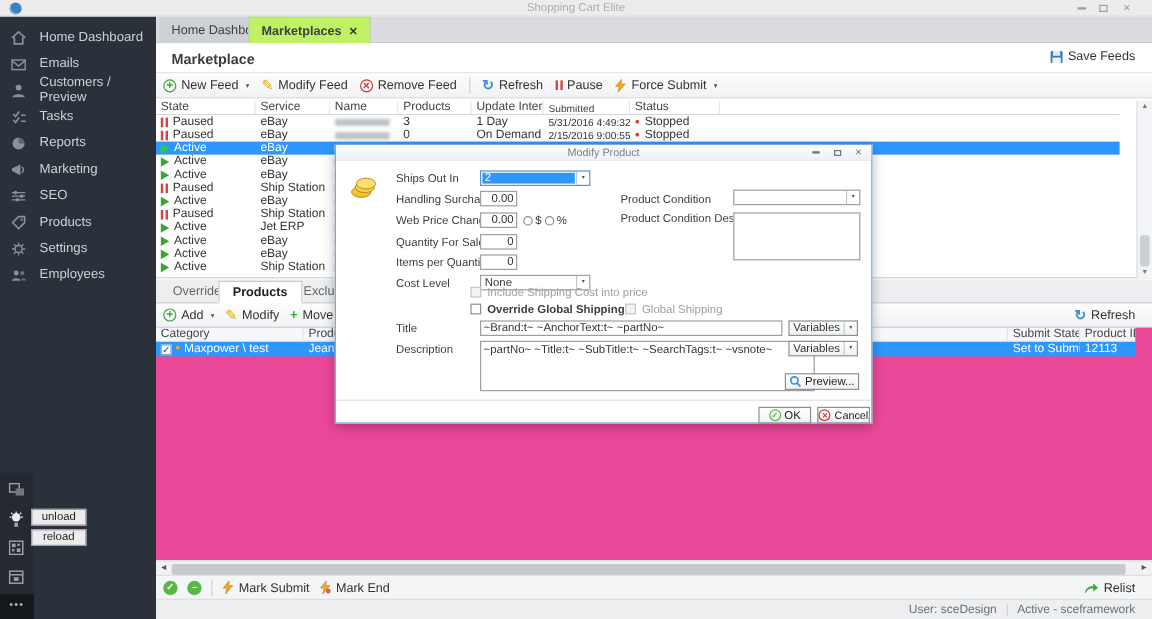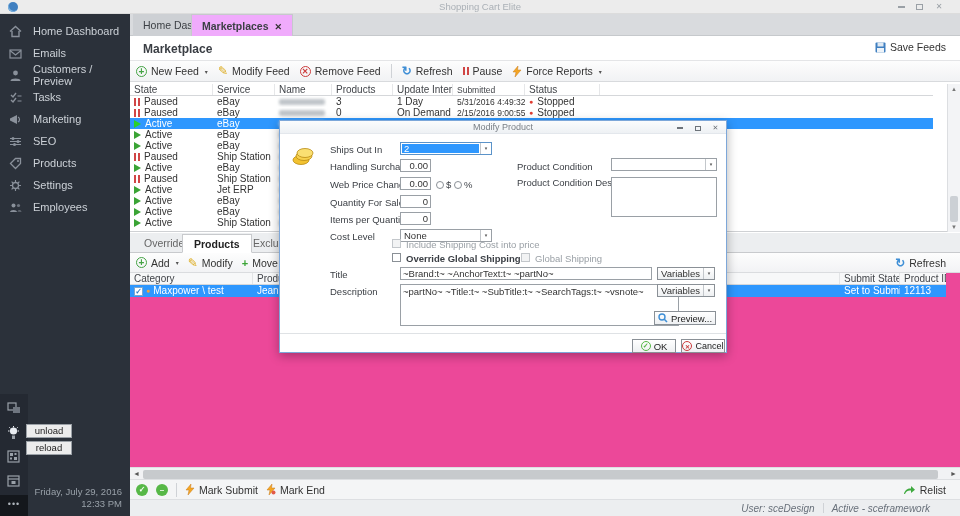--- a/index.html
+++ b/index.html
@@ -24,21 +24,21 @@
   .rail-ic{position:absolute;left:7px;}
   #dots{position:absolute;left:0;bottom:0;width:28px;height:21px;background:#14171c;color:#aeb4bb;font-size:9px;letter-spacing:1px;text-align:center;line-height:19px;}
   .sbtn{position:absolute;left:26px;width:46px;height:14px;background:#ececec;border:1px solid #9aa0a6;font-size:9.5px;color:#222;text-align:center;line-height:12px;}
   #sdate{position:absolute;right:8px;bottom:6px;text-align:right;color:#99a1a9;font-size:9.5px;line-height:12px;}
 
   
   #main{position:absolute;left:130px;top:14px;width:830px;height:502px;background:#fff;}
   #tabstrip{position:absolute;left:0;top:0;width:830px;height:22px;background:#d9dbde;border-bottom:1px solid #c6c9cc;}
   .tab{position:absolute;top:0;height:22px;padding:0 10px;line-height:22px;font-size:10.5px;color:#3c4045;}
   .tab.inactive{left:3px;background:#cdd0d4;border-right:1px solid #bdc0c4;}
-  .tab.active{left:61px;background:#f0abfc;border:1px solid #c6c9cc;border-bottom:none;font-weight:bold;}
+  .tab.active{left:77px;background:#bef264;border:1px solid #c6c9cc;border-bottom:none;font-weight:bold;}
   .tab .closex{font-size:9px;margin-left:6px;color:#333;font-weight:bold;}
 
   #panelhead{position:absolute;left:0;top:22px;width:830px;height:24px;background:#fff;}
   #panelhead .ptitle{position:absolute;left:13px;top:6px;font-size:12px;font-weight:bold;color:#3a3e44;}
   #savefeeds{position:absolute;right:14px;top:5px;display:flex;align-items:center;gap:4px;font-size:10.5px;color:#333;}
 
   #feedbar{position:absolute;left:0;top:46px;width:830px;height:22px;background:linear-gradient(#fdfdfd,#f1f2f4);border-top:1px solid #e4e5e7;border-bottom:1px solid #d8dadd;display:flex;align-items:center;padding-left:6px;gap:10px;font-size:10.5px;color:#333;}
   .tbtn{display:inline-flex;align-items:center;gap:4px;}
   .vsep{width:1px;height:14px;background:#cfd2d6;}
   .caret{font-size:6px;color:#555;margin-left:2px;}
@@ -85,21 +85,21 @@
   .odot{color:#f2a23c;font-size:7px;}
 
   
   #hscroll{position:absolute;left:0;top:453px;width:830px;height:13px;background:#f1f2f4;border-top:1px solid #dddfe2;border-bottom:1px solid #dddfe2;font-size:7px;color:#555;}
   #hscroll .lar{position:absolute;left:3px;top:2px;}
   #hscroll .rar{position:absolute;right:3px;top:2px;}
   #hthumb{position:absolute;left:13px;right:22px;top:2px;height:9px;background:#c7cacd;border-radius:2px;}
   #markbar{position:absolute;left:0;top:466px;width:830px;height:20px;background:#f4f5f6;border-bottom:1px solid #dddfe2;display:flex;align-items:center;gap:8px;padding-left:6px;font-size:10.5px;color:#333;}
   .gcirc{display:inline-flex;width:12px;height:12px;border-radius:50%;background:#57b847;color:#fff;font-size:8px;align-items:center;justify-content:center;font-weight:bold;}
   #relist{position:absolute;right:14px;display:flex;align-items:center;gap:4px;}
-  #statusbar{position:absolute;left:0;top:486px;width:830px;height:16px;background:#eceef0;display:flex;align-items:center;justify-content:flex-end;gap:8px;padding-right:30px;font-size:10px;color:#68707a;font-style:italic;}
+  #statusbar{position:absolute;left:0;top:486px;width:830px;height:16px;background:#eceef0;display:flex;align-items:center;justify-content:flex-end;gap:8px;padding-right:14px;font-size:10px;color:#68707a;}
   #statusbar .ssep{width:1px;height:10px;background:#cfd2d6;}
 
   
   #modal{position:absolute;left:279px;top:120px;width:448px;height:233px;background:#fff;border:1px solid #7da7d9;box-shadow:0 3px 10px rgba(0,0,0,.3);z-index:50;}
   #mtitle{position:absolute;left:0;top:0;width:446px;height:13px;background:linear-gradient(#fbfcfd,#eef1f4);border-bottom:1px solid #e3e7ec;}
   #mtitle .mtext{position:absolute;left:0;right:0;top:1px;text-align:center;font-size:9px;color:#7a8087;}
   .mwbtn{position:absolute;top:1px;width:13px;height:11px;text-align:center;color:#6d737a;font-size:7px;line-height:11px;}
   .mwbtn .bar{display:inline-block;width:6px;height:1.5px;background:#6d737a;vertical-align:middle;}
   .mwbtn .boxes{display:inline-block;width:6px;height:5px;border:1px solid #6d737a;vertical-align:middle;}
   .mlabel{position:absolute;font-size:9.5px;color:#3a3e44;}
@@ -161,20 +161,27 @@
       <div class="nav-item">
         <svg width="13" height="13" viewBox="0 0 13 13">
             <path d="M2 4 L4 6 L7 2" fill="none" stroke="#8a919b" stroke-width="1.4"></path>
             <path d="M2 9 L4 11 L7 7" fill="none" stroke="#8a919b" stroke-width="1.4"></path>
             <path d="M8.5 5 h4 M8.5 10 h4" stroke="#8a919b" stroke-width="1.2"></path>
           </svg>
         <span>Tasks</span>
       </div>
       <div class="nav-item">
         <svg width="13" height="13" viewBox="0 0 13 13">
+            <circle cx="6.5" cy="6.5" r="5" fill="#8a919b"></circle>
+            <path d="M6.5 6.5 L6.5 1 A5.5 5.5 0 0 1 12 6.5 Z" fill="#2b313a" opacity="0.45"></path>
+          </svg>
+        <span>Reports</span>
+      </div>
+      <div class="nav-item">
+        <svg width="13" height="13" viewBox="0 0 13 13">
             <path d="M1 5.5 L8 2 V11 L1 7.5 Z" fill="#8a919b"></path>
             <path d="M9 4 C11 4.8 11 8.2 9 9" fill="none" stroke="#8a919b" stroke-width="1.2"></path>
           </svg>
         <span>Marketing</span>
       </div>
       <div class="nav-item">
         <svg width="13" height="13" viewBox="0 0 13 13">
             <path d="M1 3.5h11 M1 6.5h11 M1 9.5h11" stroke="#8a919b" stroke-width="1.1"></path>
             <circle cx="4" cy="3.5" r="1.5" fill="#8a919b"></circle>
             <circle cx="9" cy="6.5" r="1.5" fill="#8a919b"></circle>
@@ -226,24 +233,20 @@
         </svg>
       <svg class="rail-ic" style="top:80px" width="13" height="13" viewBox="0 0 13 13">
           <rect x="1" y="2" width="11" height="10" fill="none" stroke="#9aa1a9" stroke-width="1.2"></rect>
           <path d="M1 5h11" stroke="#9aa1a9" stroke-width="1.2"></path>
           <rect x="4.5" y="7" width="4" height="3" fill="#9aa1a9"></rect>
         </svg>
       <div id="dots">•••</div>
     </div>
     <span class="sbtn" style="top:410px">unload</span>
     <span class="sbtn" style="top:427px">reload</span>
-    <div id="sdate">
-      <div>Friday, July 29, 2016</div>
-      <div>12:33 PM</div>
-    </div>
   </div>
 
   <div id="main">
 
     <div id="tabstrip">
       <span class="tab inactive"><span>Home Dashboard</span></span>
       <span class="tab active"><span>Marketplaces</span><span class="closex">✕</span></span>
     </div>
 
     <div id="panelhead">
@@ -278,21 +281,21 @@
           <span>Refresh</span>
         </span>
       <span class="tbtn">
           <span class="ic-pause"></span>
           <span>Pause</span>
         </span>
       <span class="tbtn">
         <svg width="10" height="11" viewBox="0 0 10 11">
             <path d="M6 0 L1 6 H4 L3 11 L9 4 H5.5 Z" fill="#f5a623" stroke="#c87d1e" stroke-width="0.5"></path>
           </svg>
-        <span>Force Reports</span>
+        <span>Force Submit</span>
           <span class="caret">▾</span>
       </span>
     </div>
 
     <div id="feedgrid">
       <div id="fhead">
         <span class="hc w-state">State</span>
         <span class="hc w-serv">Service</span>
         <span class="hc w-name">Name</span>
         <span class="hc w-prod">Products</span>

